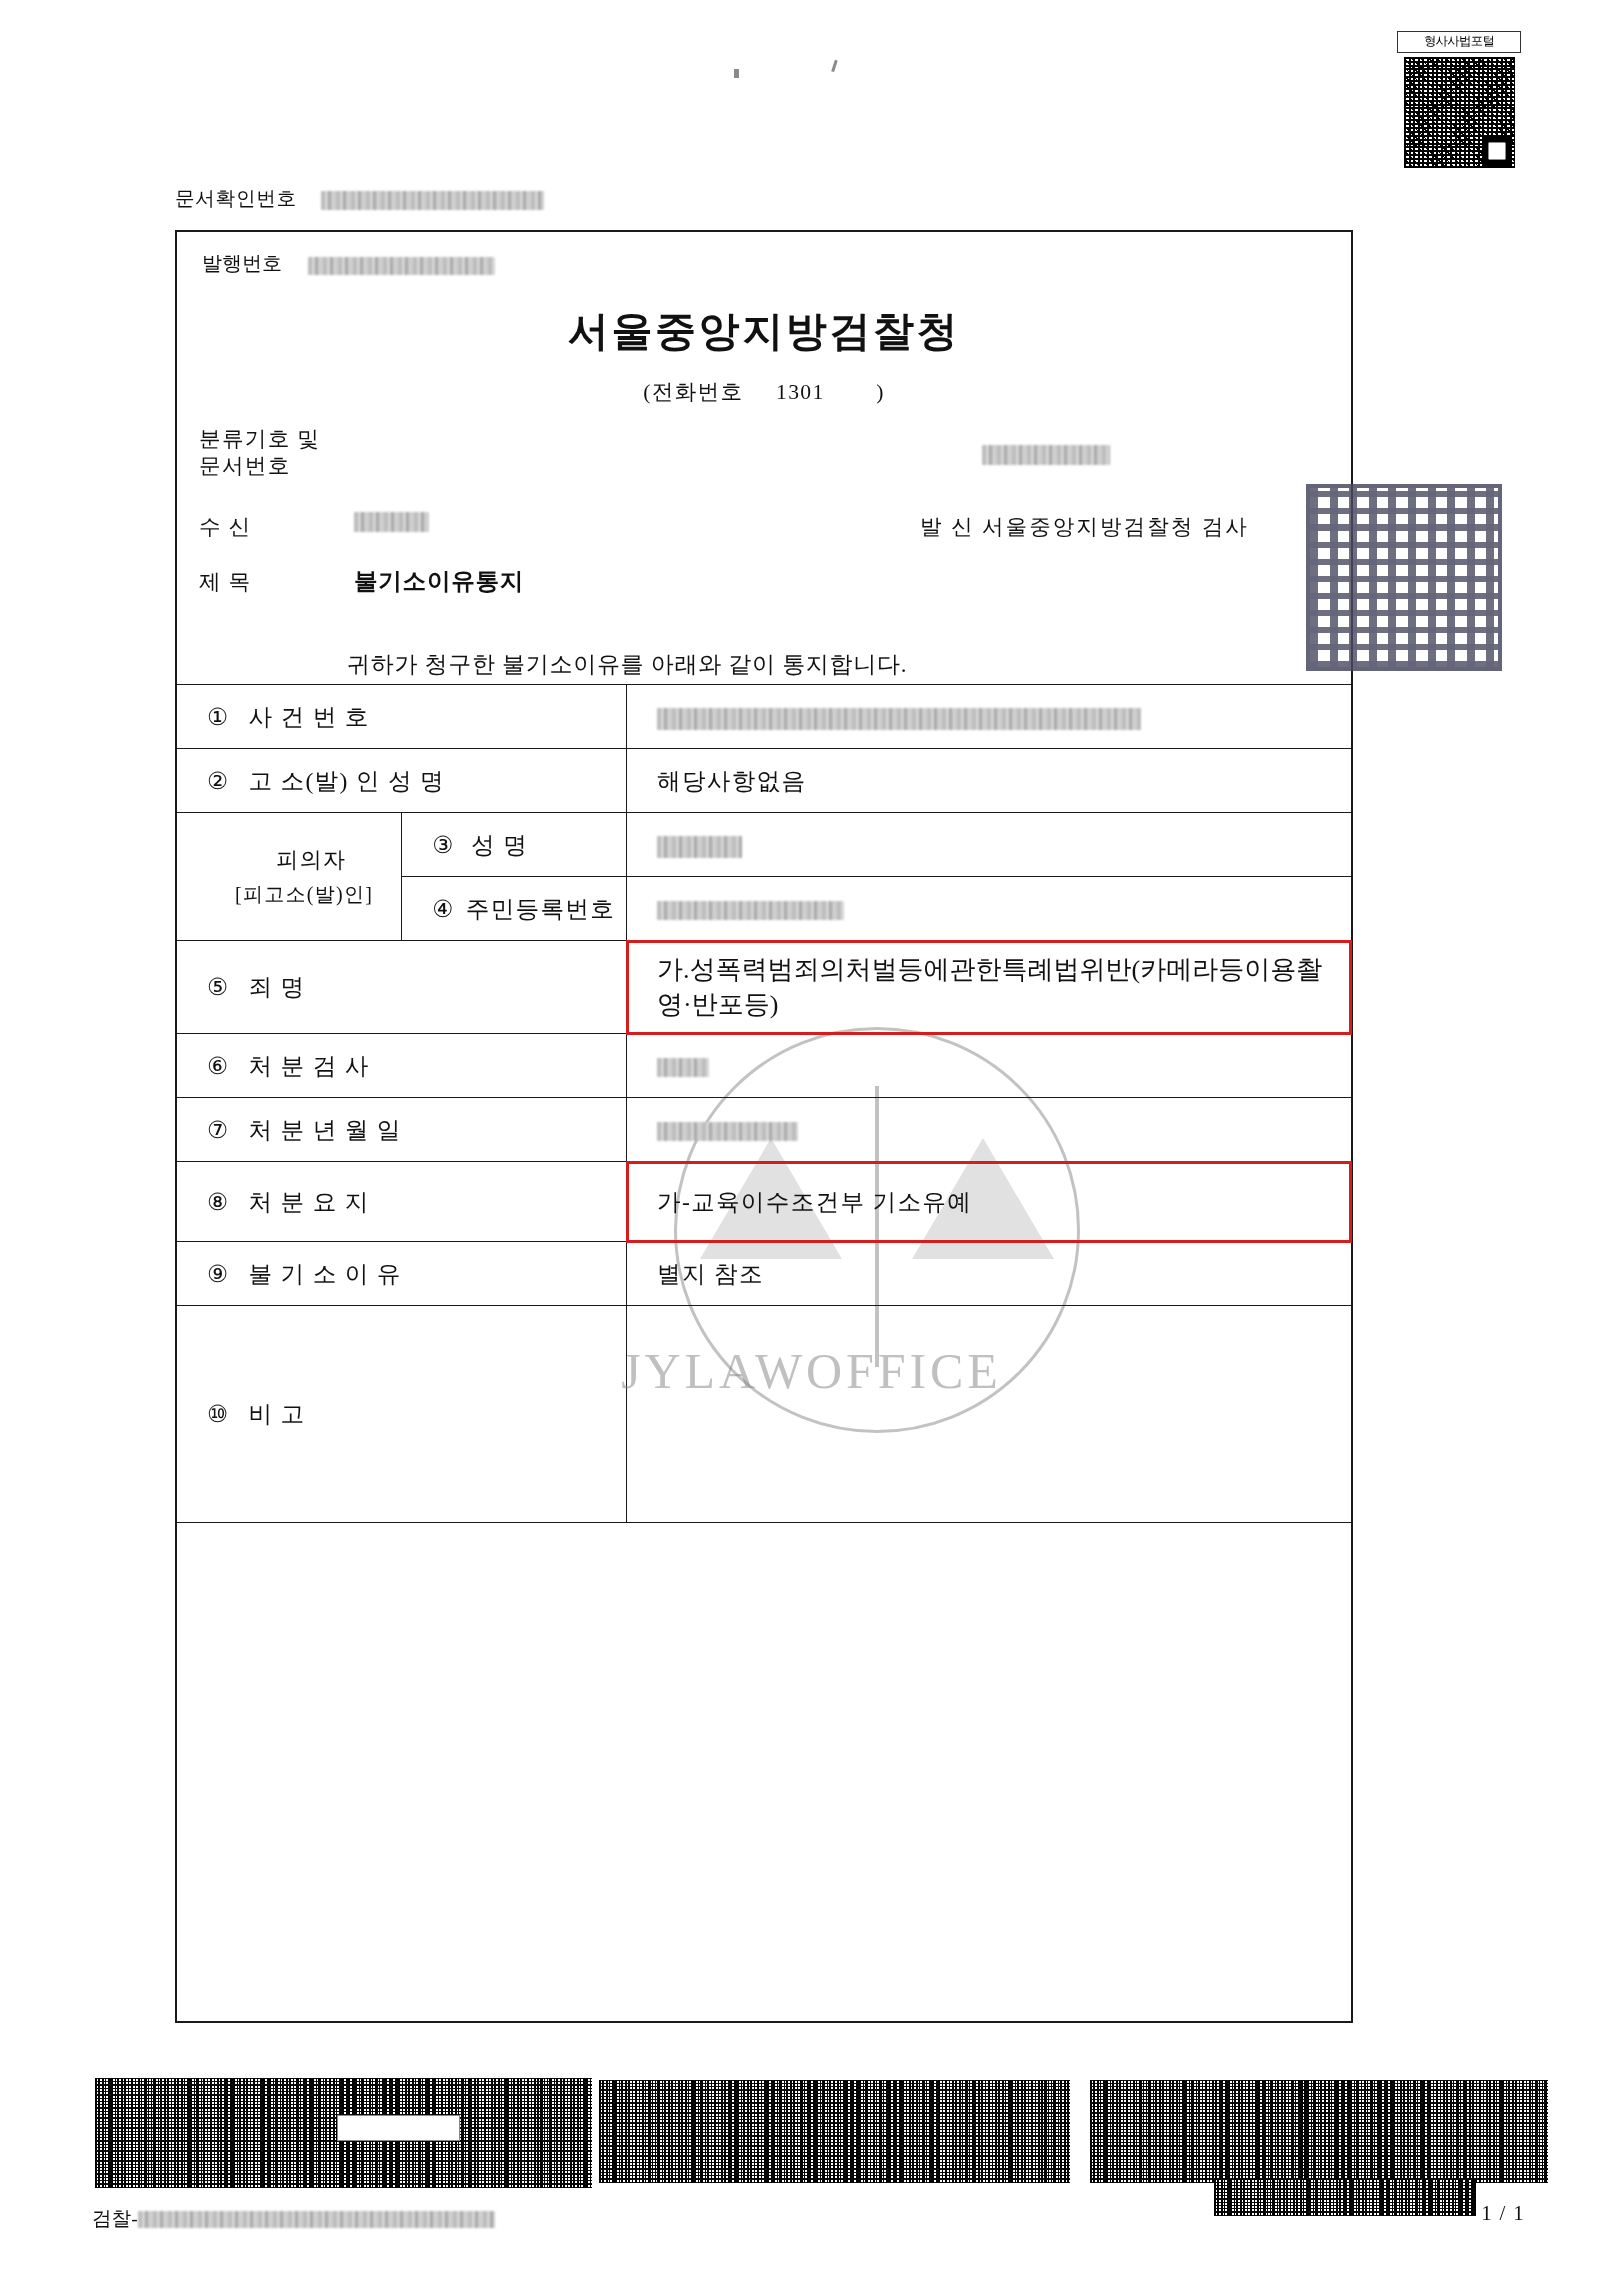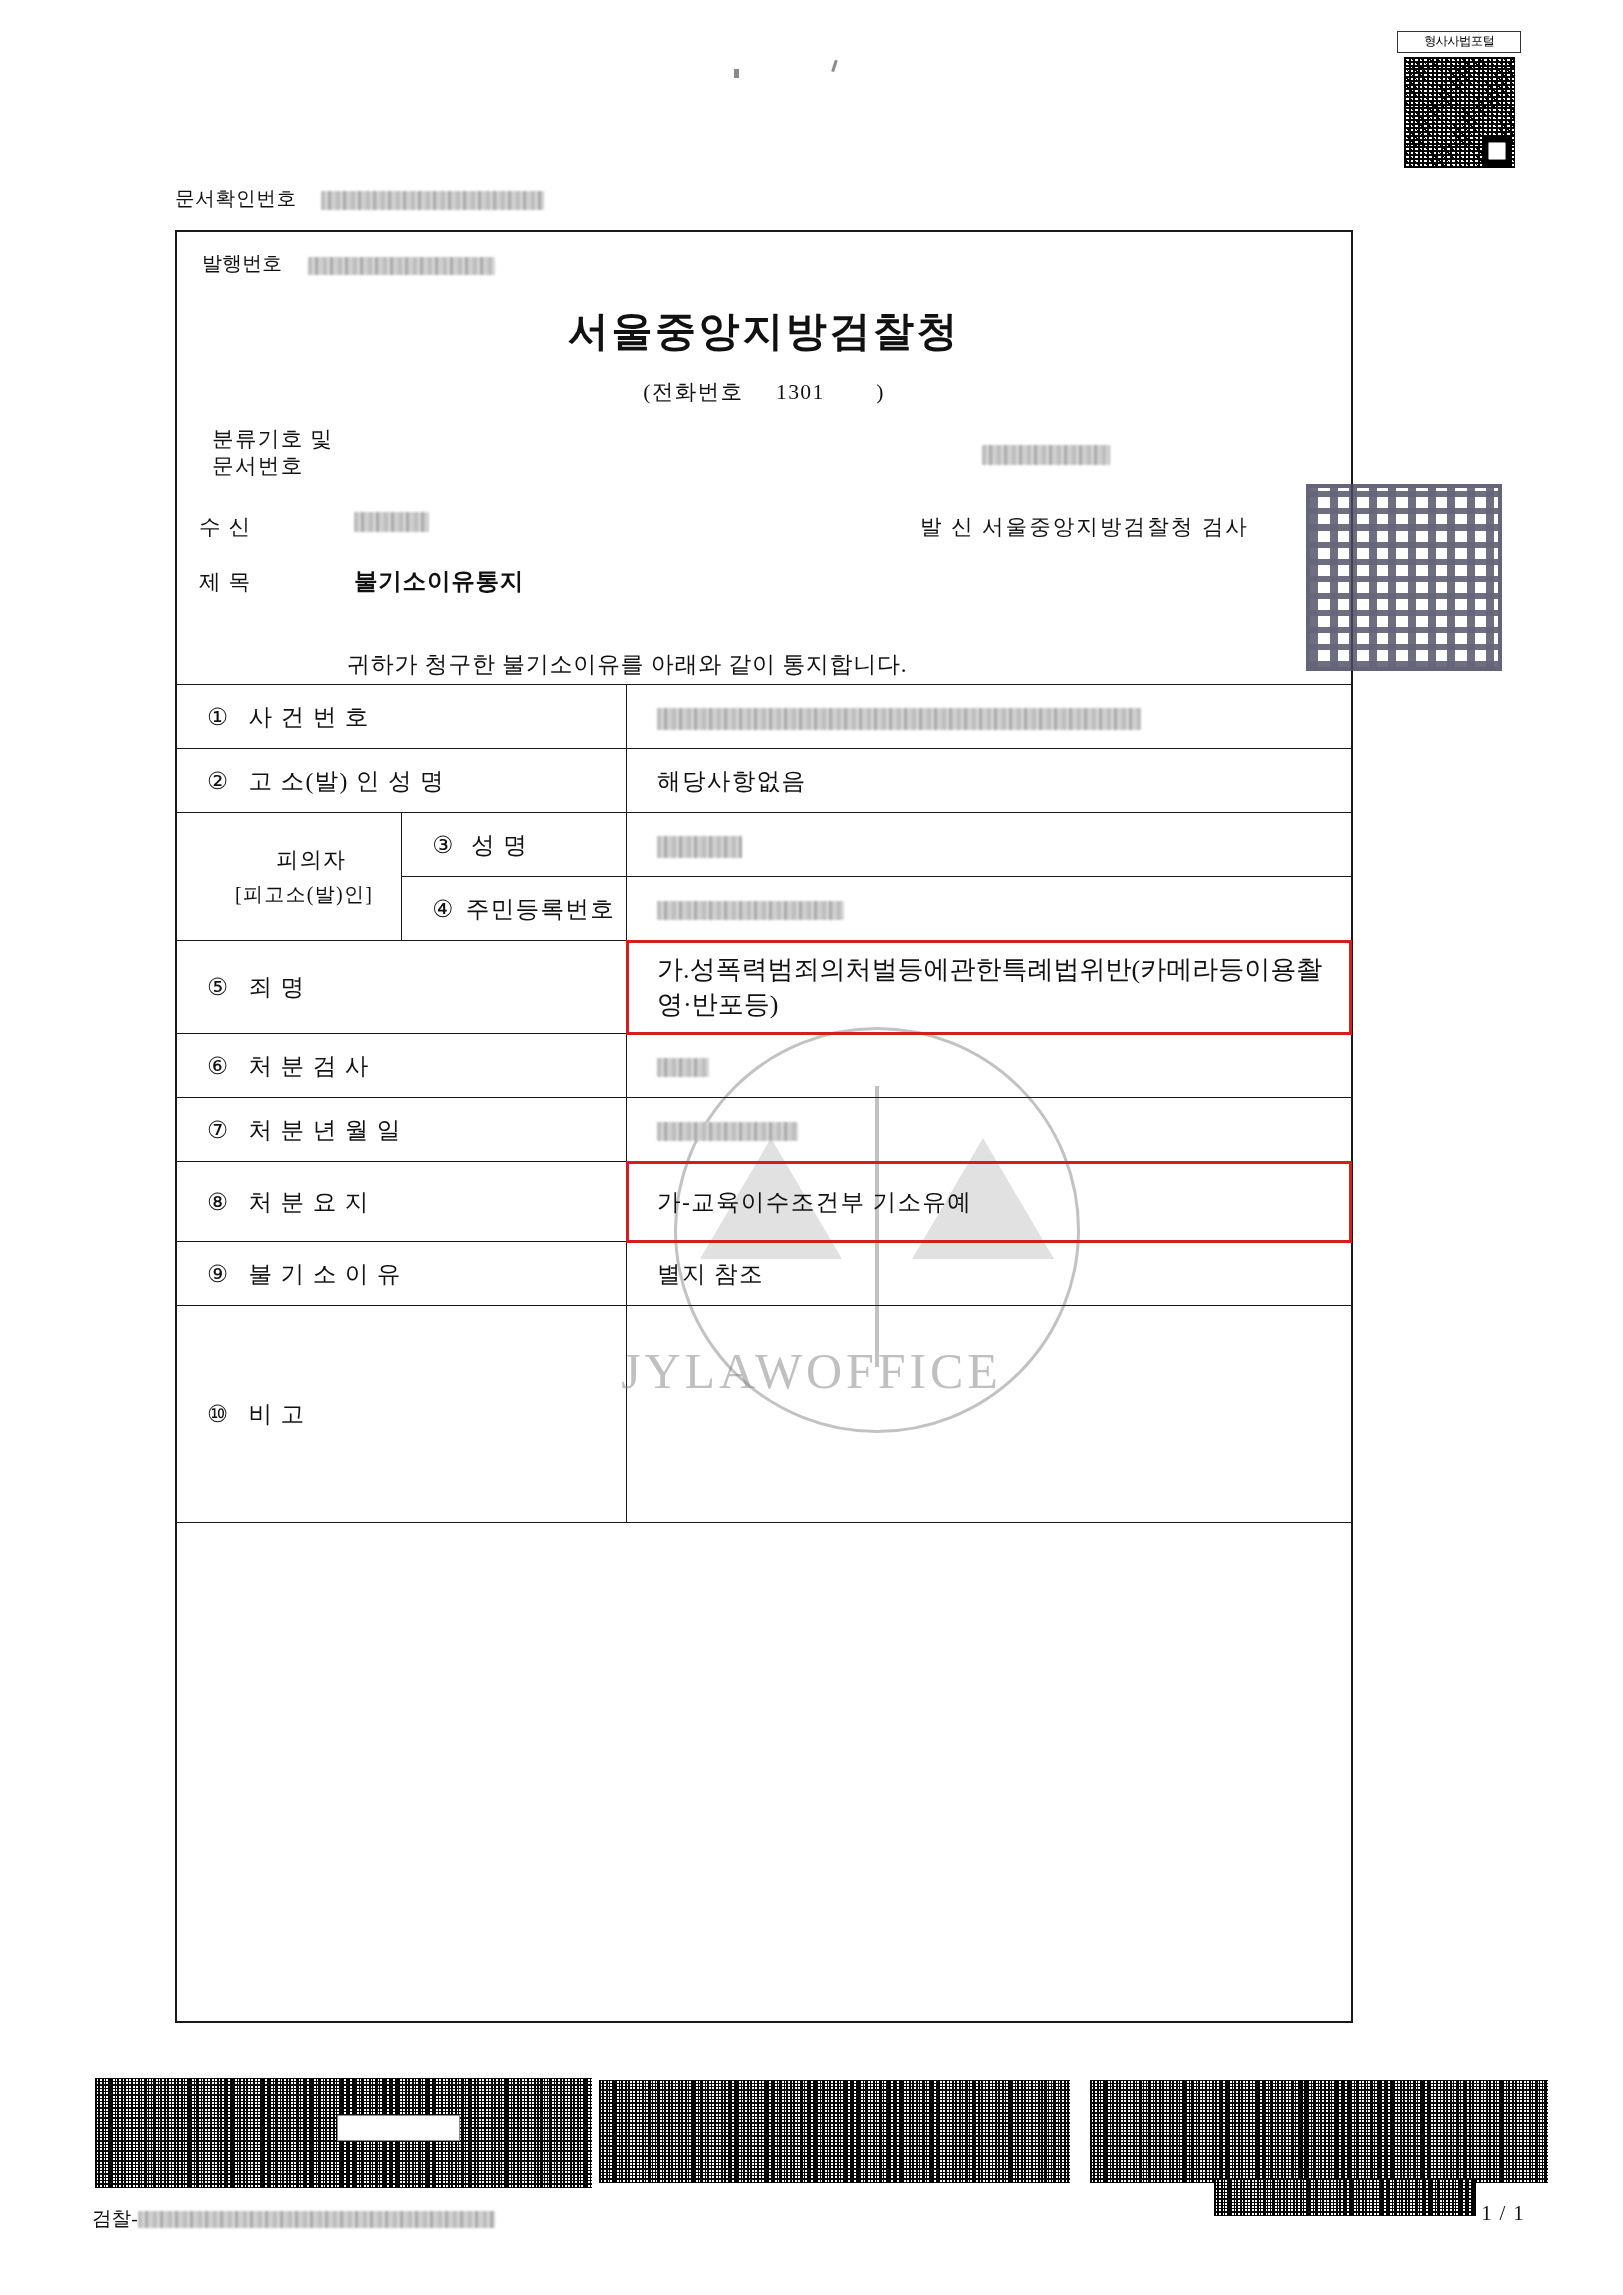--- a/index.html
+++ b/index.html
@@ -118,21 +118,21 @@
     letter-spacing: 1.3px;
   }
   #phone-line .num { padding: 0 45px 0 26px; margin-top: 36px; }
 
   .meta-label {
     position: absolute;
     font-size: 21.6px;
     letter-spacing: 1.3px;
     white-space: nowrap;
   }
-  #classify-label { top: 194px; left: 35px; line-height: 1.25; }
+  #classify-label { top: 194px; left: 22px; line-height: 1.25; }
   #classify-value { position:absolute; top: 213px; left: 805px; }
   #recv-label { top: 280px; left: 22px; }
   #recv-value { position: absolute; top: 280px; left: 177px; }
   #send-line {
     position: absolute;
     top: 280px;
     left: 743px;
     font-size: 21.6px;
     letter-spacing: 2px;
     white-space: nowrap;

